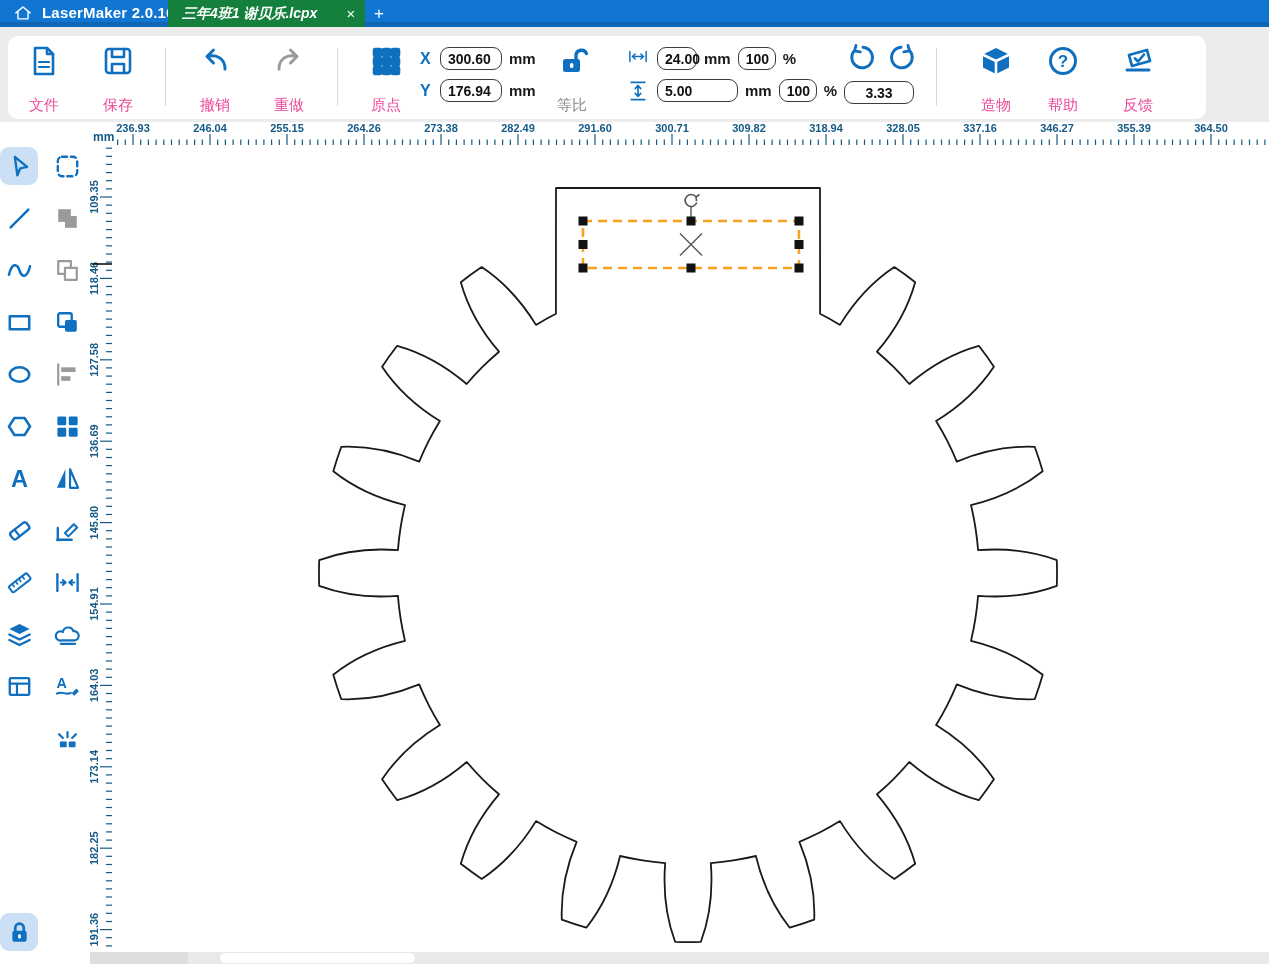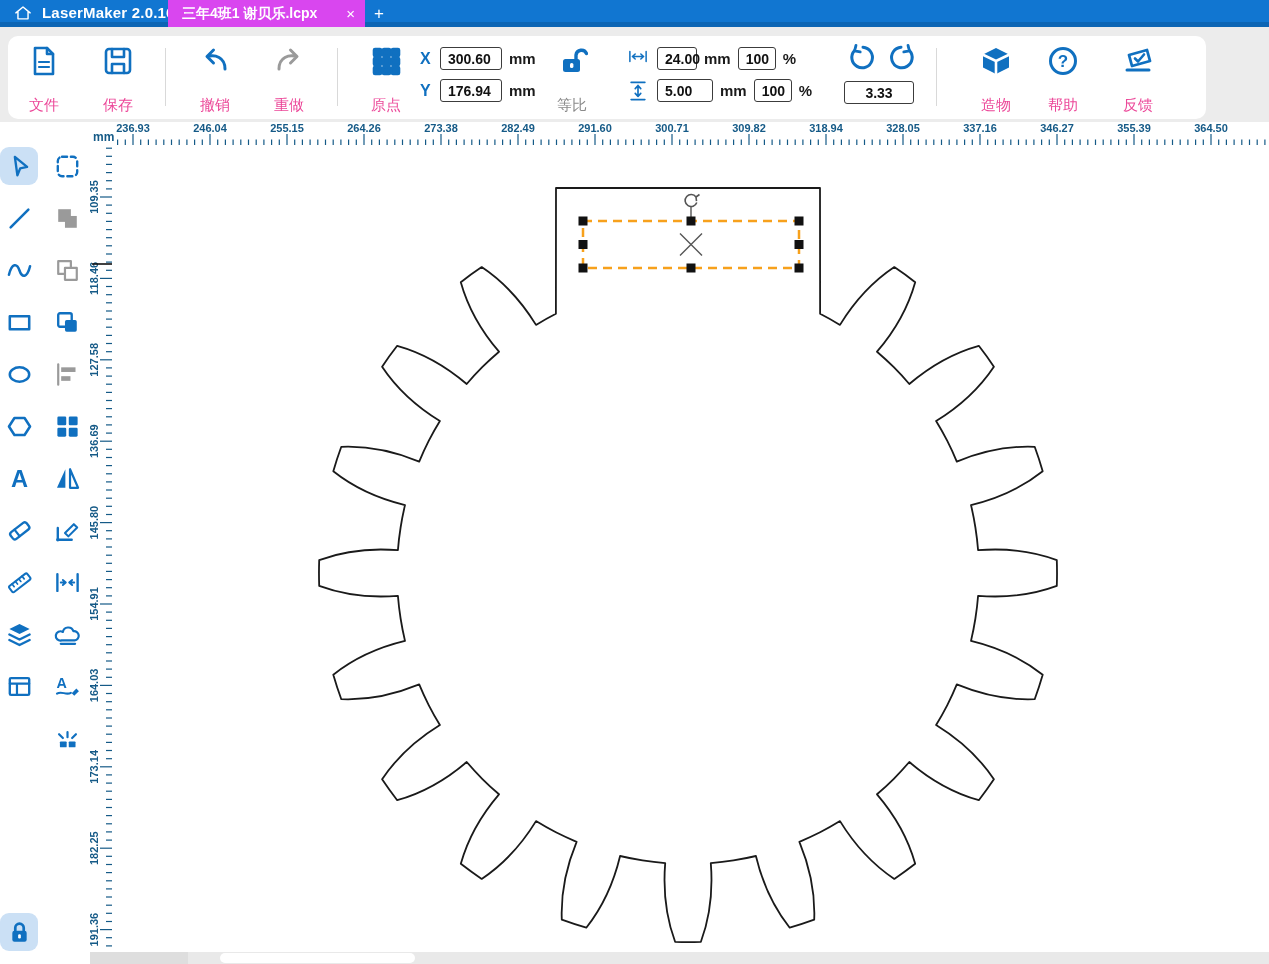--- a/index.html
+++ b/index.html
@@ -4,37 +4,37 @@
 <style>
   * { margin:0; padding:0; box-sizing:border-box; }
   html,body { width:1269px; height:964px; overflow:hidden;
     font-family:"Liberation Sans", sans-serif; background:#ffffff; }
 
   
   .titlebar { position:absolute; left:0; top:0; width:1269px; height:27px; background:#1176d1; }
   .titlebar .darkstrip { position:absolute; left:0; bottom:0; width:100%; height:5px; background:#0d65b4; }
   .home-ic { position:absolute; left:13px; top:4px; width:20px; height:19px; color:#fff; }
   .app-title { position:absolute; left:42px; top:4px; color:#fff; font-size:15px; font-weight:bold; letter-spacing:.2px; }
-  .doc-tab { position:absolute; left:168px; top:0; width:197px; height:27px; background:#d946ef; color:#fff;
-    display:flex; align-items:center; }
+  .doc-tab { position:absolute; left:168px; top:0; width:197px; height:27px; background:#15803d; color:#fff;
+    display:flex; align-items:center;font-style:italic; }
   .doc-tab .tab-title { font-size:14px; font-weight:bold; margin-left:14px; white-space:nowrap; }
   .doc-tab .tab-close { margin-left:auto; margin-right:10px; font-size:15px; cursor:pointer; }
   .new-tab { position:absolute; left:366px; top:0px; width:26px; height:27px; color:#fff; font-size:17px;
     display:flex; align-items:center; justify-content:center; }
 
   
   .toolbar-bg { position:absolute; left:0; top:27px; width:1269px; height:95px; background:#ececec; }
   .toolbar-panel { position:absolute; left:8px; top:9px; width:1198px; height:83px; background:#fff;
     border-radius:10px; }
   .tb-btn { position:absolute; top:7px; width:60px; height:70px; display:flex; flex-direction:column;
     align-items:center; justify-content:space-between; cursor:pointer; }
   .tb-btn .tbicon { width:32px; height:32px; margin-top:2px; }
   .tb-btn .tblabel { font-size:15px; color:#ec4899; line-height:16px; }
   .tb-sep { position:absolute; top:12px; width:1px; height:58px; background:#d9d9d9; }
-  .field { background:#fff; border:1px solid #3c3c3c; border-radius:3px; height:23px; font-size:14px;
+  .field { background:#fff; border:1px solid #3c3c3c; border-radius:9px; height:23px; font-size:14px;
     font-weight:bold; color:#111; padding:3px 0 0 7px; }
   .unit { font-size:15px; font-weight:bold; color:#1a1a1a; }
   .xy-row { position:absolute; display:flex; align-items:center; gap:7px; }
   .axis-label { color:#1070c0; font-weight:bold; font-size:16px; width:13px; }
   .pct-field { text-align:left; }
   .rot-field { text-align:center; padding-left:0; }
 
   
   .corner { position:absolute; left:90px; top:122px; width:22px; height:23px; background:#fff; }
   .corner span { position:absolute; left:3px; top:8px; font-size:12px; font-weight:bold; color:#155a87; }
@@ -154,21 +154,21 @@
           </svg></span>
       <div class="field" style="width:40px">24.00</div>
       <span class="unit">mm</span>
       <div class="field pct-field" style="width:38px">100</div>
       <span class="unit">%</span>
     </div>
     <div class="xy-row" style="left:618px; top:43px">
       <span class="tbicon" style="width:24px;height:22px;color:#1070c0"><svg viewBox="0 0 32 32" width="100%" height="100%" fill="none" stroke="currentColor" stroke-width="2.6" stroke-linecap="round" stroke-linejoin="round">
             <path d="M6 3.5 h20 M6 28.5 h20 M16 8 v16 M16 8 l-4 4.5 M16 8 l4 4.5 M16 24 l-4 -4.5 M16 24 l4 -4.5" stroke-width="2.4"></path>
           </svg></span>
-      <div class="field" style="width:56px">5.00</div>
+      <div class="field" style="width:81px">5.00</div>
       <span class="unit">mm</span>
       <div class="field pct-field" style="width:38px">100</div>
       <span class="unit">%</span>
     </div>
 
     <div style="position:absolute; left:836px; top:7px; width:76px">
       <div style="display:flex; gap:8px; justify-content:center">
         <span class="tbicon" style="width:30px;height:30px;color:#1070c0"><svg viewBox="0 0 32 32" width="100%" height="100%" fill="none" stroke="currentColor" stroke-width="2.6" stroke-linecap="round" stroke-linejoin="round">
               <path d="M7 8 A11 11 0 1 0 16 4.5" stroke-width="3.2"></path>
               <path d="M8.5 2.5 L7 8.5 L13 9.5" stroke-width="3" fill="none"></path>

